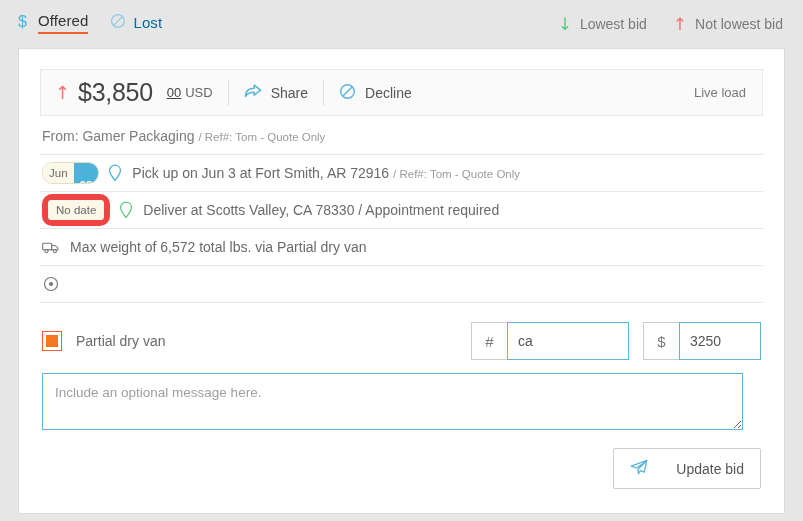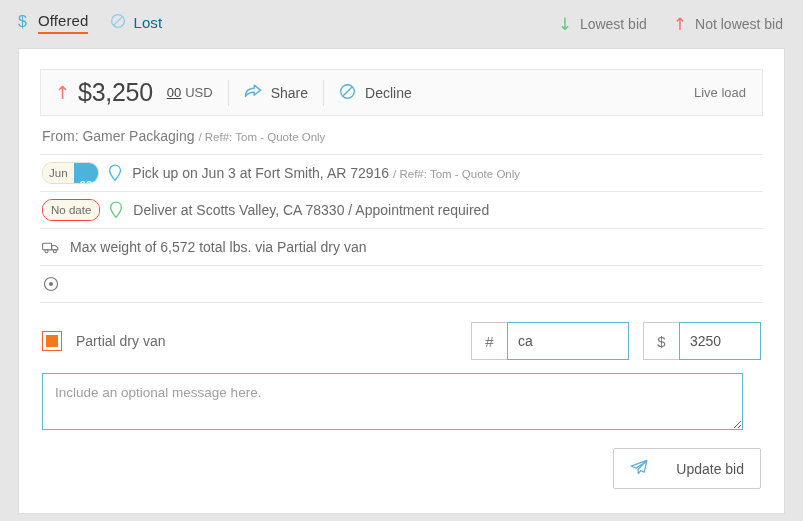--- a/index.html
+++ b/index.html
@@ -190,21 +190,21 @@
     color: #6a6a6a;
     padding: 0 6px;
   }
   .badge .bd {
     background: #4cb3da;
     color: #fff;
     padding: 12px 6px;
     font-weight: bold;
   }
   .badge.nodate {
-    border: 1px solid #ef4444;
+    border: 6px solid #ef4444;
   }
   .badge.nodate .bm {
     padding: 0 8px;
   }
   .pin {
     margin-right: 10px;
     display: inline-flex;
     flex: none;
   }
   .icon-left {
@@ -355,21 +355,21 @@
     </div>
   </div>
 
 </div>
 
 <div class="card">
   <div class="card-inner">
 
     <div class="pricebar">
       <span class="price-arrow">↑</span>
-      <span class="price-main">$3,250</span>
+      <span class="price-main">$3,850</span>
       <span class="price-cents">00</span>
       <span class="price-cur">USD</span>
 
       <span class="vdiv"></span>
 
       <span class="act">
         <span>
           <svg width="18" height="16" viewBox="0 0 18 16">
             <path d="M1.5 13.5 C1.5 7 6 5.2 10.2 5.2 L10.2 2.2 L16.5 7.2 L10.2 12.2 L10.2 9.2 C6.4 9.2 3.2 10.2 1.5 13.5 Z" fill="none" stroke="#5bb3d9" stroke-width="1.5" stroke-linejoin="round"></path>
           </svg>

